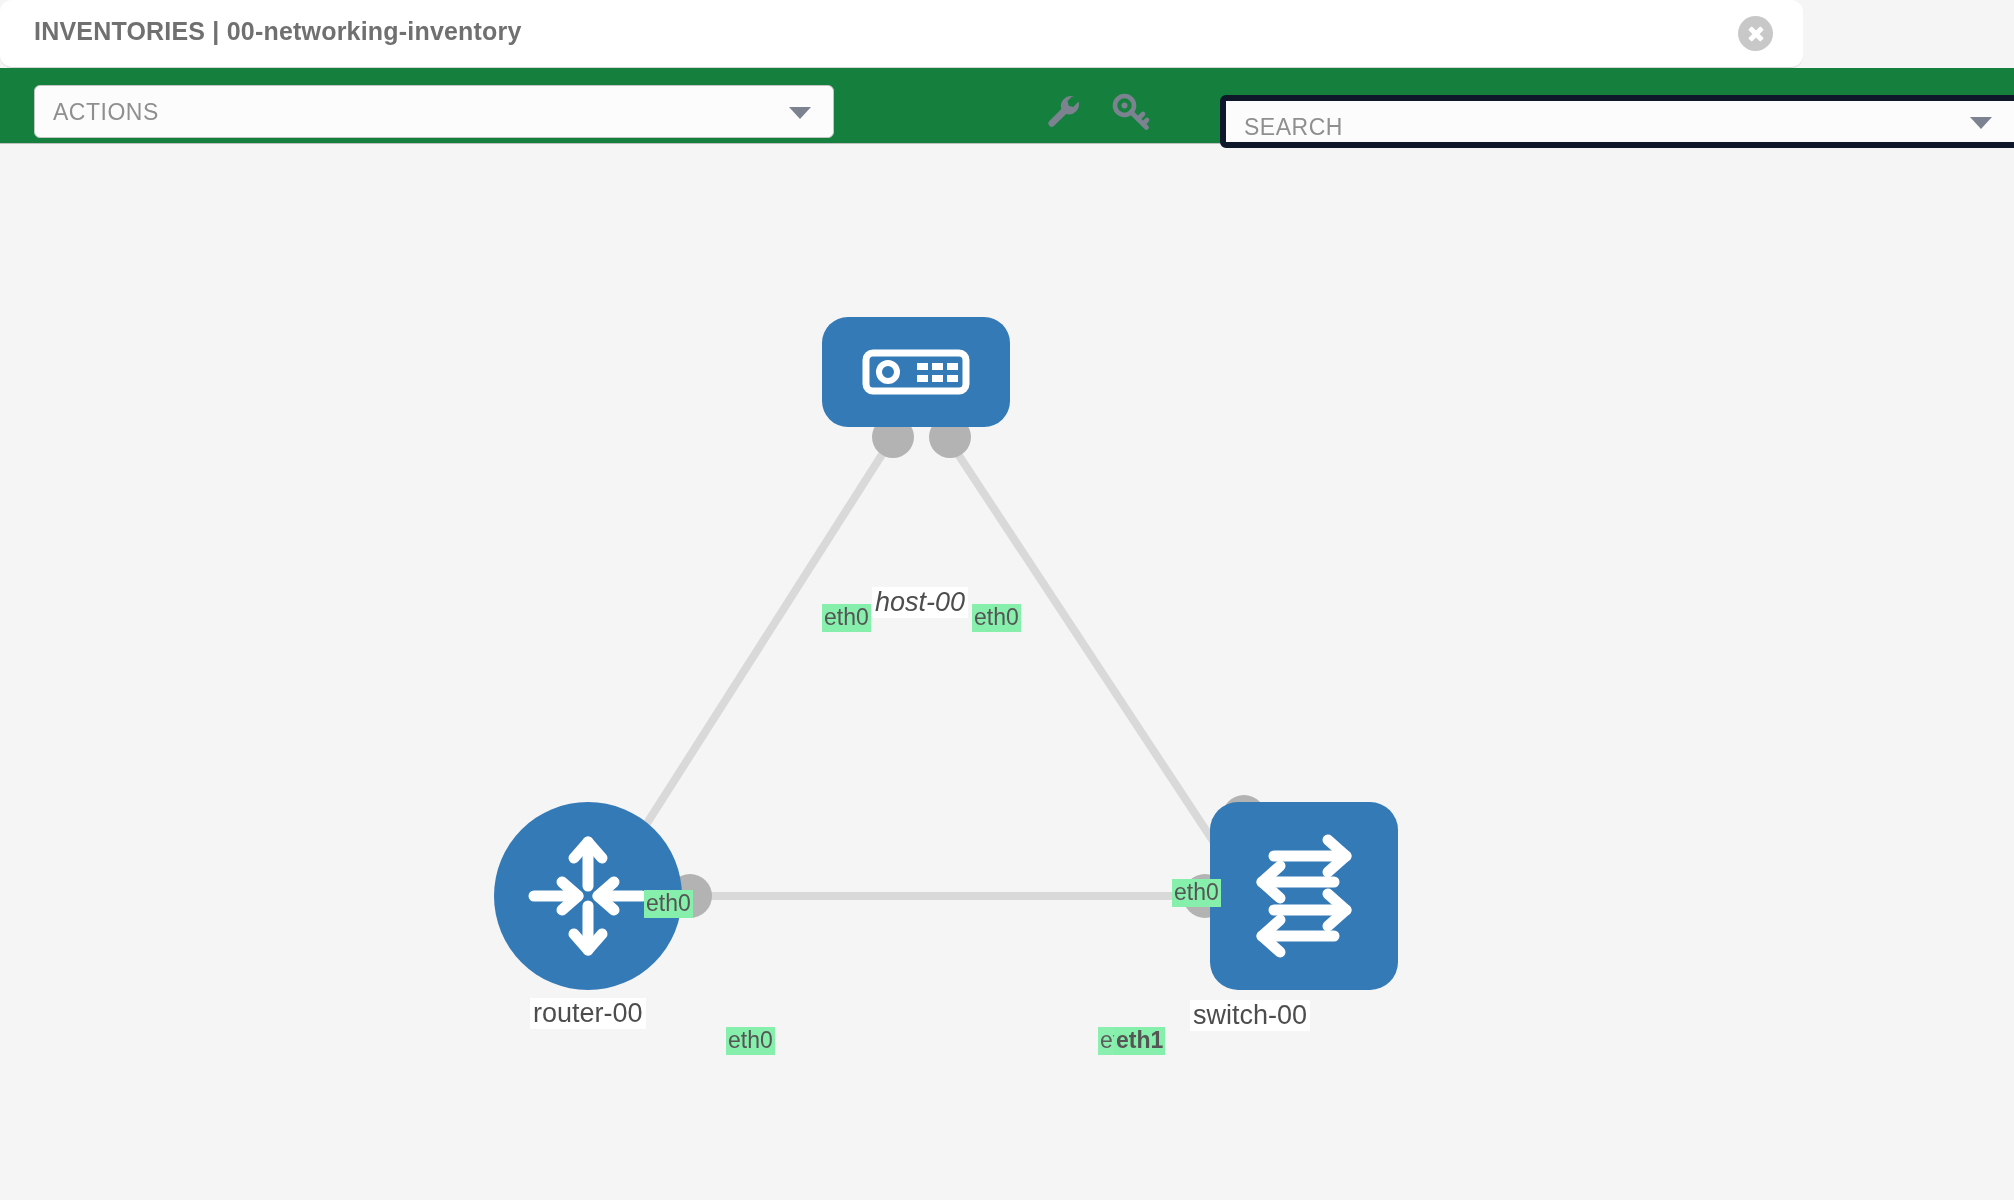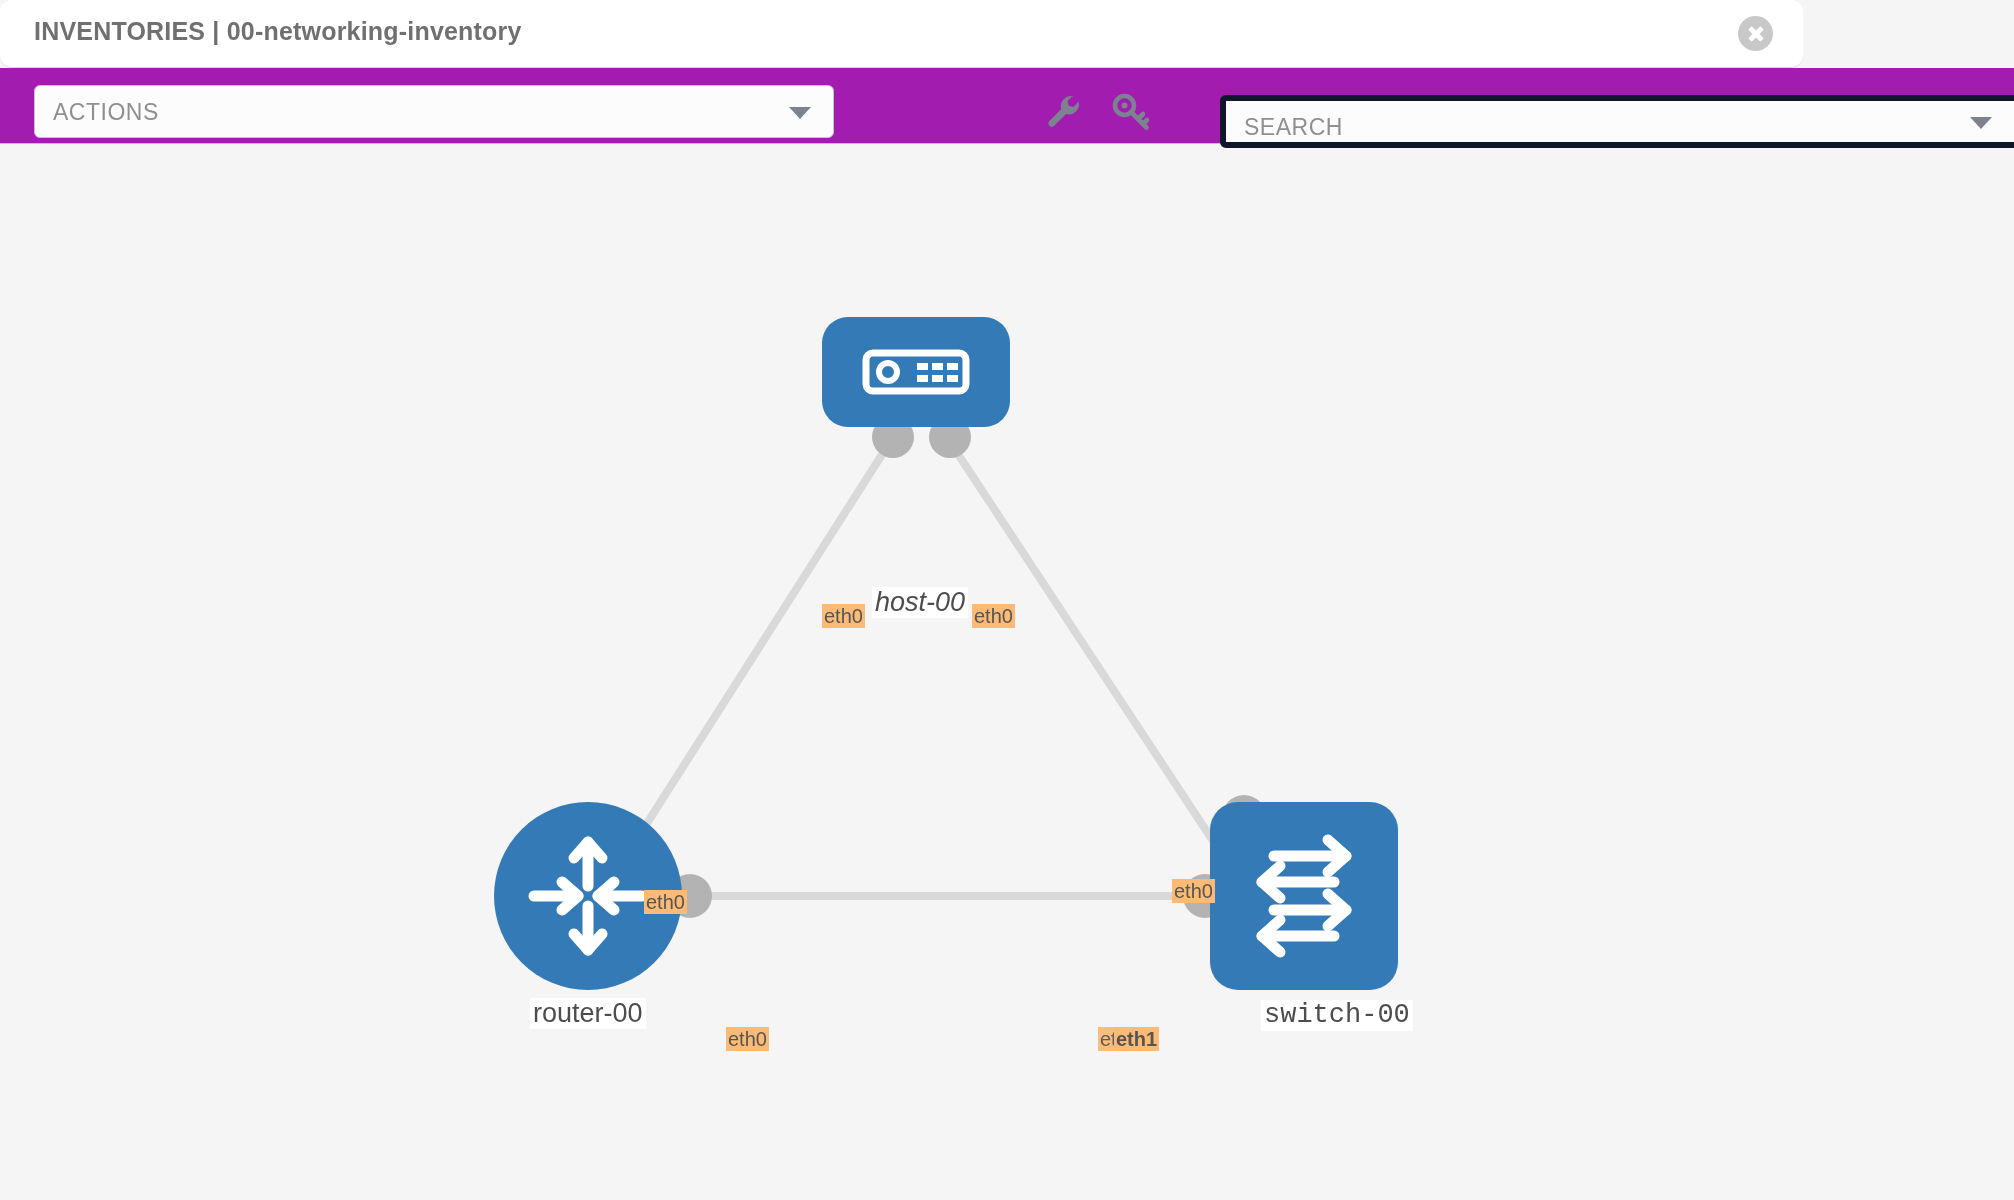--- a/index.html
+++ b/index.html
@@ -62,21 +62,21 @@
   }
   .close-btn::before { transform: translate(-50%,-50%) rotate(45deg); }
   .close-btn::after  { transform: translate(-50%,-50%) rotate(-45deg); }
 
   
   .toolbar {
     position: absolute;
     left: 0; top: 68px;
     width: 2014px;
     height: 76px;
-    background: #a21caf;
+    background: #15803d;
     border-bottom: 1px solid #bfbfbf;
     text-align: right;
   }
 
   .actions-select {
     position: absolute;
     left: 34px;
     top: 17px;
     width: 800px;
     height: 53px;
@@ -179,27 +179,27 @@
     position: absolute;
     font-size: 27px;
     color: #4d4d4d;
     background: #ffffff;
     padding: 0 3px;
     white-space: nowrap;
     line-height: 1.15;
   }
   .lbl-host   { left: 872px;  top: 430px; font-style: italic; }
   .lbl-router { left: 530px;  top: 841px; }
-  .lbl-switch { left: 1261px; top: 843px; font-family: Liberation Mono, monospace; }
+  .lbl-switch { left: 1190px; top: 843px; }
 
   .iface-label {
     position: absolute;
-    font-size: 20px;
+    font-size: 23px;
     color: #555555;
-    background: #fdba74;
+    background: #86efac;
     padding: 0 2px;
     white-space: nowrap;
     line-height: 1.2;
   }
   .if-host-left   { left: 822px;  top: 447px; }
   .if-host-right  { left: 972px;  top: 447px; }
   .if-router-up   { left: 644px;  top: 733px; }
   .if-switch-up   { left: 1172px; top: 722px; }
   .if-router-mid  { left: 726px;  top: 870px; }
   .if-switch-mid  { left: 1098px; top: 870px; opacity: 0.95; }

